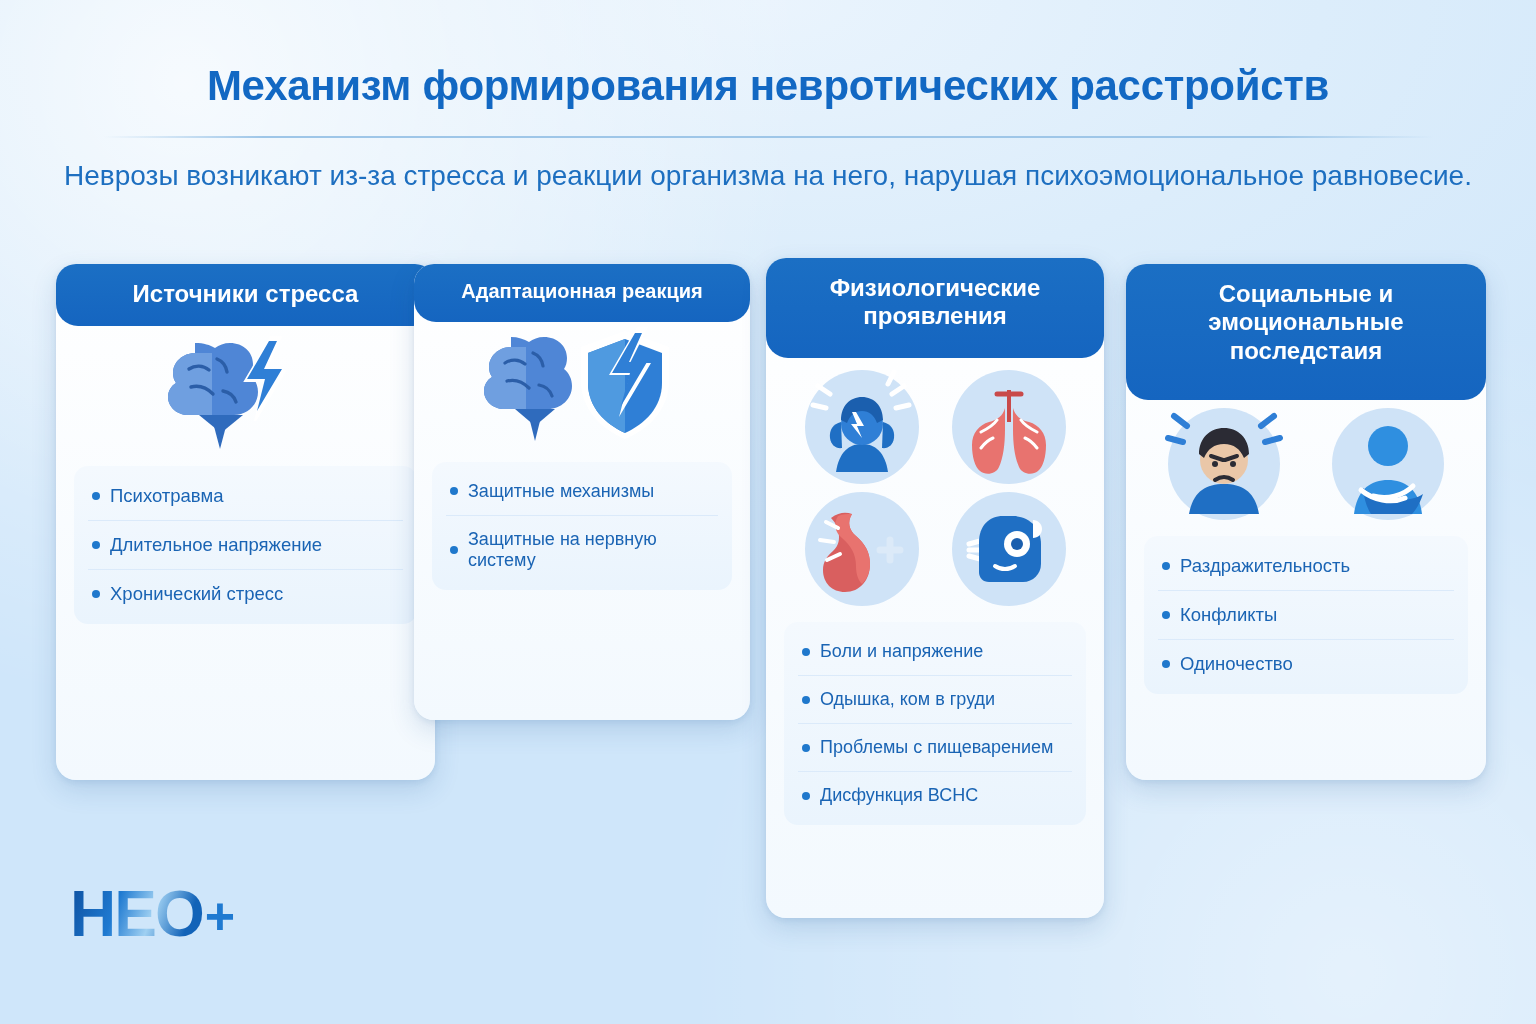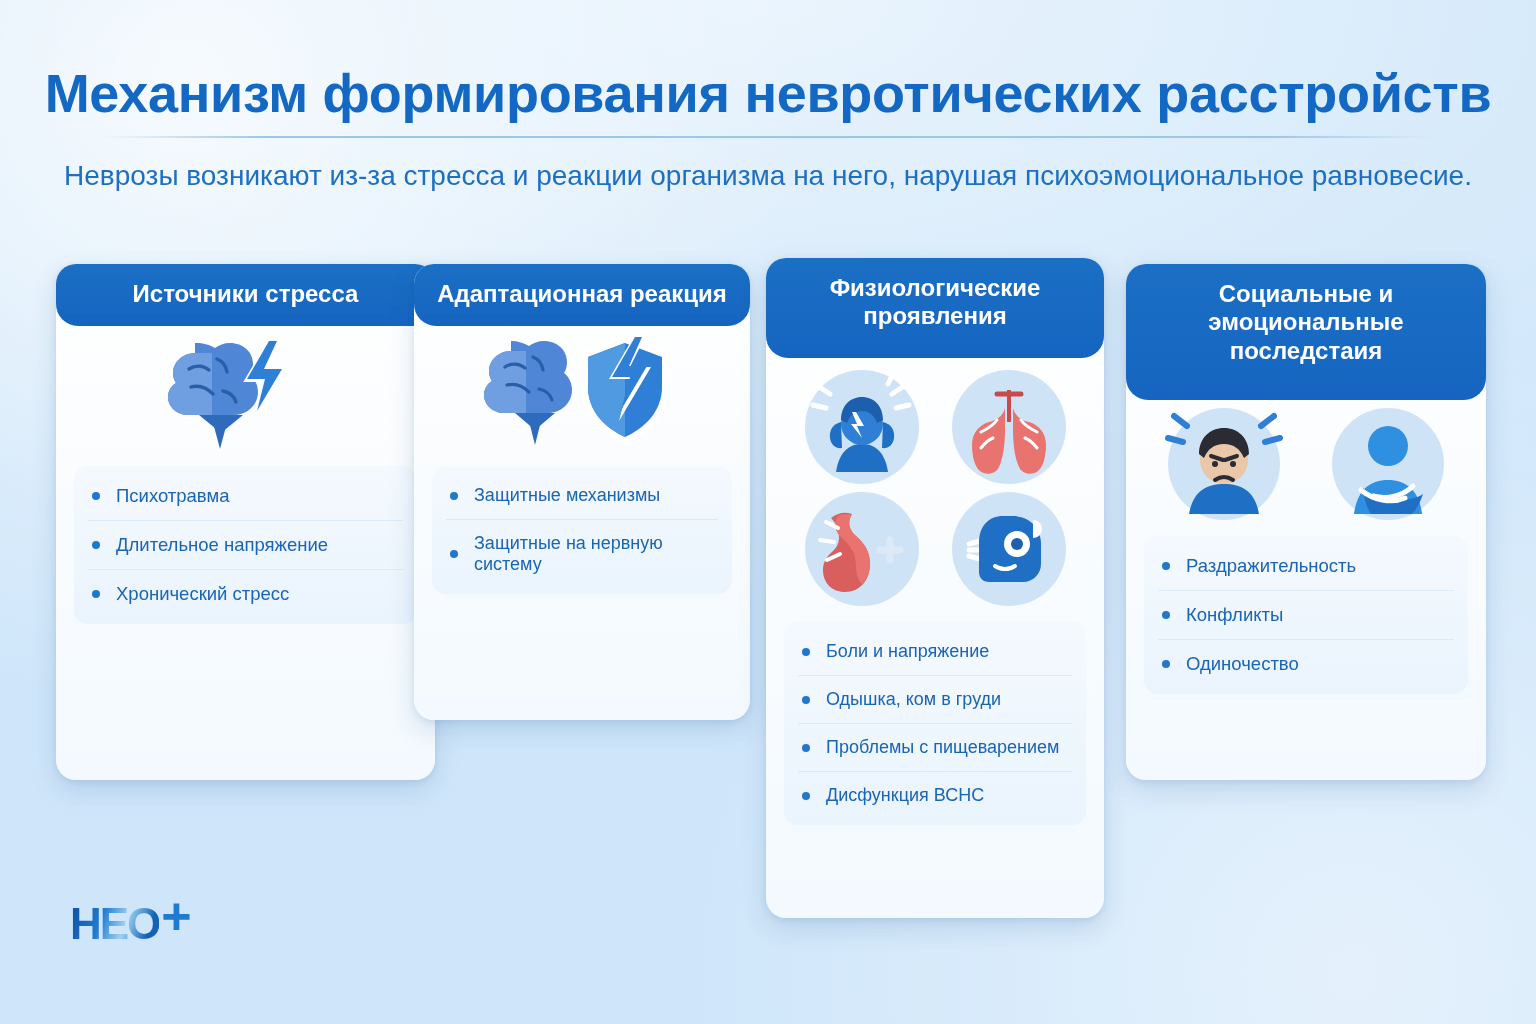--- a/index.html
+++ b/index.html
@@ -37,21 +37,21 @@
     box-shadow: inset 0 0 0 6px rgba(255,255,255,0.0);
     pointer-events: none;
   }
 
   
   .title {
     position: absolute;
     top: 62px;
     left: 0; right: 0;
     text-align: center;
-    font-size: 54px;
+    font-size: 42px;
     font-weight: bold;
     color: #1268c3;
     letter-spacing: -0.3px;
   }
   .title-rule {
     position: absolute;
     top: 136px;
     left: 104px;
     width: 1330px;
     height: 2px;
@@ -83,21 +83,21 @@
     border-bottom-left-radius: 22px;
     border-bottom-right-radius: 22px;
     padding: 16px 14px 18px;
   }
   .card-1 { left: 56px;  top: 264px; width: 379px; height: 516px; }
   .card-2 { left: 414px; top: 264px; width: 336px; height: 456px; }
   .card-3 { left: 766px; top: 258px; width: 338px; height: 660px; }
   .card-4 { left: 1126px;top: 264px; width: 360px; height: 516px; }
 
   .card-1 .card-head { font-size: 24px; }
-  .card-2 .card-head { font-size: 24px; }
+  .card-2 .card-head { font-size: 20px; }
   .card-3 .card-head { font-size: 24px; height: 100px; }
   .card-4 .card-head { font-size: 24px; height: 136px; }
 
   .art {
     display: flex;
     align-items: center;
     justify-content: center;
     gap: 14px;
   }
   .art-1 { height: 132px; }
@@ -115,21 +115,21 @@
 
   .list {
     margin: 8px 18px 0;
     background: linear-gradient(#f4f9fe, #eaf4fd);
     border-radius: 14px;
     padding: 6px 14px;
   }
   .list-row {
     display: flex;
     align-items: center;
-    gap: 16px;
+    gap: 10px;
     padding: 13px 4px;
     border-bottom: 1px solid #dbeafa;
     color: #1a64b4;
     font-size: 18.5px;
   }
   .list-row:last-child { border-bottom: none; }
   .dot {
     width: 8px; height: 8px; border-radius: 50%;
     background: #1f78cc;
     flex: 0 0 8px;
@@ -140,21 +140,21 @@
   
   .logo {
     position: absolute;
     left: 70px;
     bottom: 78px;
     display: flex;
     align-items: flex-end;
     gap: 2px;
   }
   .logo-text {
-    font-size: 44px;
+    font-size: 64px;
     font-weight: bold;
     letter-spacing: -2px;
     background: linear-gradient(110deg, #0d4f9e 0%, #1f7ad1 35%, #9fd0f2 60%, #1263b8 85%);
     -webkit-background-clip: text;
     background-clip: text;
     color: transparent;
     line-height: 1;
     text-align: center;
   }
   .logo-plus {

